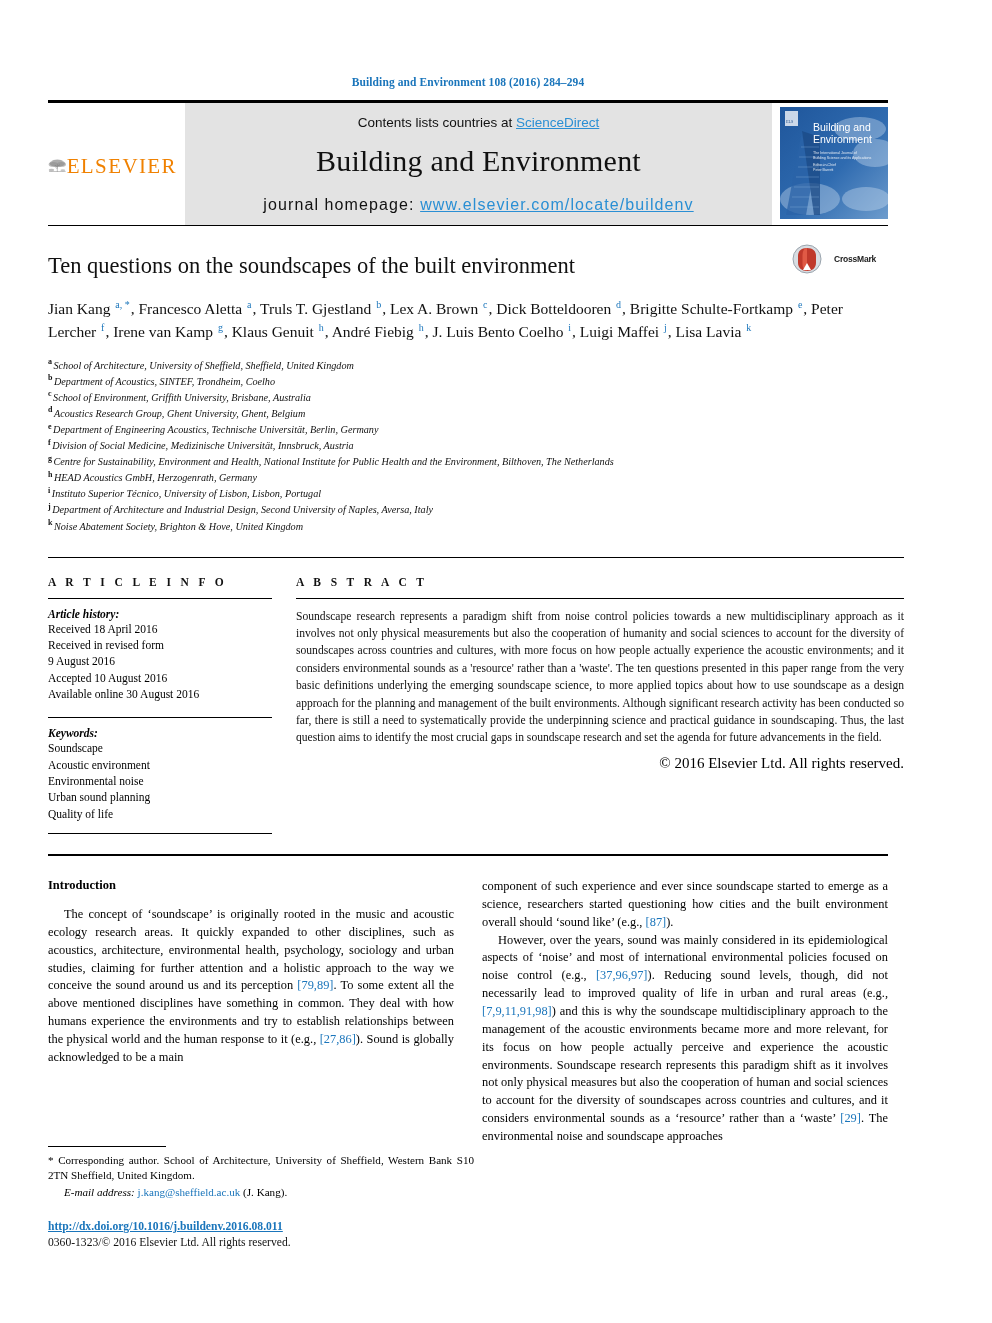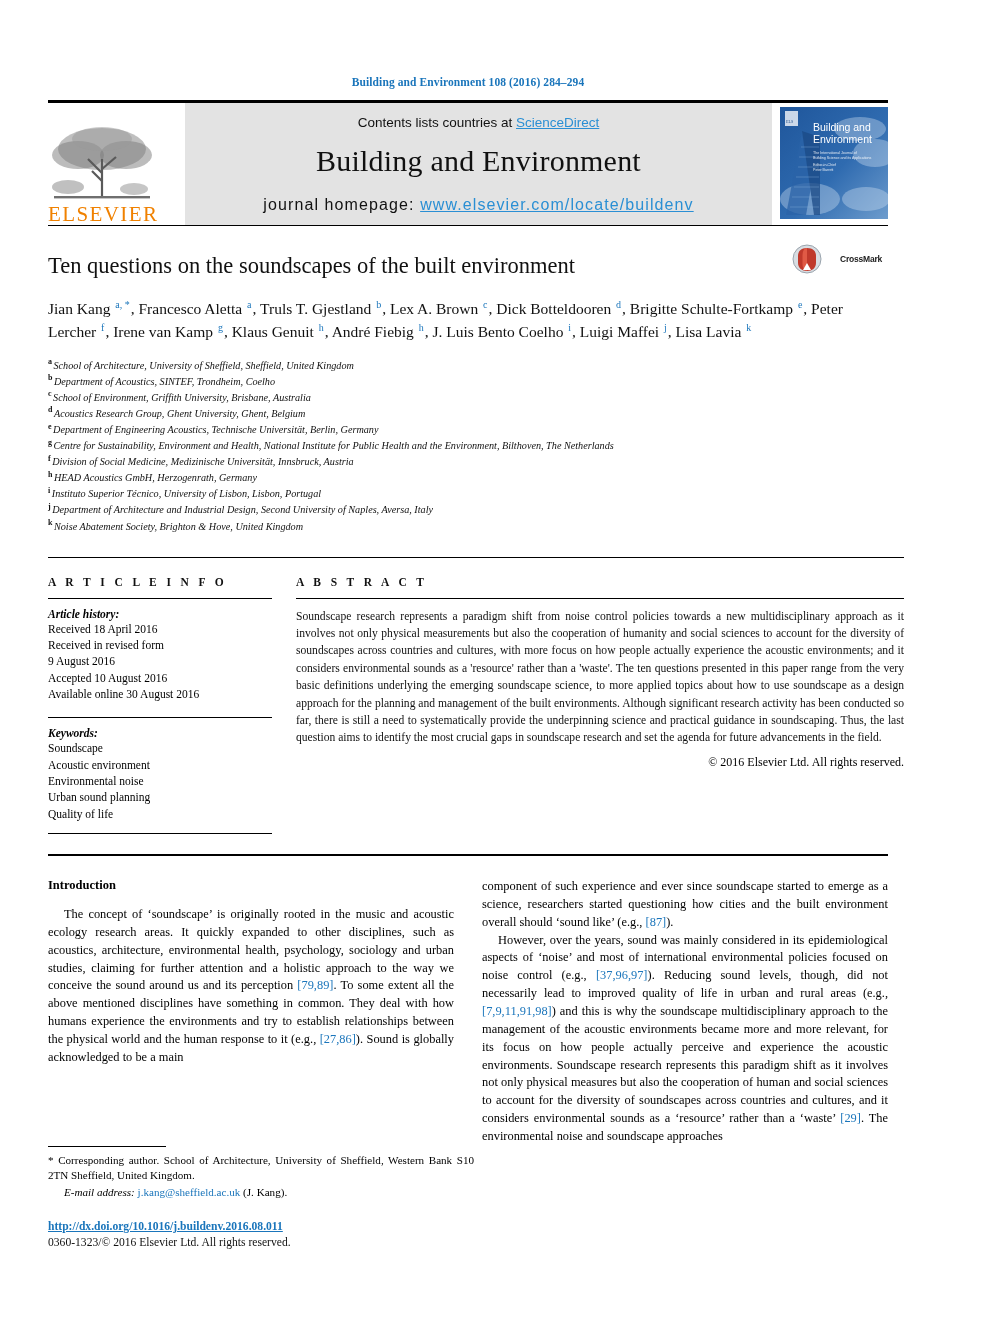--- a/index.html
+++ b/index.html
@@ -39,21 +39,22 @@
     border-top: 3px solid #000;
     display: flex;
     flex-direction: row;
     align-items: stretch;
     height: 122px;
   }
   .elsevier-logo {
     width: 129px;
     flex: 0 0 129px;
     display: flex;
-    flex-direction: column;
+    flex-direction: row;
+    align-items: center;
     justify-content: flex-end;
     padding-top: 4px;
     box-sizing: border-box;
   }
   .tree-svg { display:block; }
   .elsevier-word {
     color: #f08100;
     font-family: "Liberation Serif", serif;
     font-size: 21px;
     letter-spacing: 1.4px;
@@ -135,21 +136,21 @@
     line-height: 0;
     padding: 0 1px;
   }
   .crossmark {
     position: absolute;
     right: 0;
     top: 18px;
     width: 96px;
     display: flex;
     align-items: center;
-    gap: 18px;
+    gap: 12px;
   }
   .crossmark-label {
     font-family: "Liberation Sans", sans-serif;
     font-size: 8.5px;
     font-weight: bold;
     color: #222;
     letter-spacing: -0.2px;
   }
 
   
@@ -216,21 +217,21 @@
 
   .abstract-text {
     font-family: "Liberation Serif", serif;
     font-size: 11.6px;
     line-height: 1.5;
     text-align: justify;
     color: #111;
   }
   .copyright {
     font-family: "Liberation Serif", serif;
-    font-size: 12px;
+    font-size: 15px;
     text-align: right;
     margin-top: 8px;
   }
 
   .thick-sep {
     margin: 20px 48px 0 48px;
     border-top: 2.4px solid #000;
   }
 
   
@@ -412,22 +413,22 @@
 
     <div class="authors"><span>Jian Kang </span><sup>a, *</sup><span>, </span><span>Francesco Aletta </span><sup>a</sup><span>, </span><span>Truls T. Gjestland </span><sup>b</sup><span>, </span><span>Lex A. Brown </span><sup>c</sup><span>, </span><span>Dick Botteldooren </span><sup>d</sup><span>, </span><span>Brigitte Schulte-Fortkamp </span><sup>e</sup><span>, </span><span>Peter Lercher </span><sup>f</sup><span>, </span><span>Irene van Kamp </span><sup>g</sup><span>, </span><span>Klaus Genuit </span><sup>h</sup><span>, </span><span>André Fiebig </span><sup>h</sup><span>, </span><span>J. Luis Bento Coelho </span><sup>i</sup><span>, </span><span>Luigi Maffei </span><sup>j</sup><span>, </span><span>Lisa Lavia </span><sup>k</sup></div>
   </div>
 
   <div class="affiliations">
       <div><sup>a</sup><span>School of Architecture, University of Sheffield, Sheffield, United Kingdom</span></div>
       <div><sup>b</sup><span>Department of Acoustics, SINTEF, Trondheim, Coelho</span></div>
       <div><sup>c</sup><span>School of Environment, Griffith University, Brisbane, Australia</span></div>
       <div><sup>d</sup><span>Acoustics Research Group, Ghent University, Ghent, Belgium</span></div>
       <div><sup>e</sup><span>Department of Engineering Acoustics, Technische Universität, Berlin, Germany</span></div>
+      <div><sup>f</sup><span>Division of Social Medicine, Medizinische Universität, Innsbruck, Austria</span></div>
       <div><sup>g</sup><span>Centre for Sustainability, Environment and Health, National Institute for Public Health and the Environment, Bilthoven, The Netherlands</span></div>
-      <div><sup>f</sup><span>Division of Social Medicine, Medizinische Universität, Innsbruck, Austria</span></div>
       <div><sup>h</sup><span>HEAD Acoustics GmbH, Herzogenrath, Germany</span></div>
       <div><sup>i</sup><span>Instituto Superior Técnico, University of Lisbon, Lisbon, Portugal</span></div>
       <div><sup>j</sup><span>Department of Architecture and Industrial Design, Second University of Naples, Aversa, Italy</span></div>
       <div><sup>k</sup><span>Noise Abatement Society, Brighton &amp; Hove, United Kingdom</span></div>
     </div>
 
   <div class="info-abstract">
 
     <div class="col-info">
       <div class="sec-head">A R T I C L E   I N F O</div>

